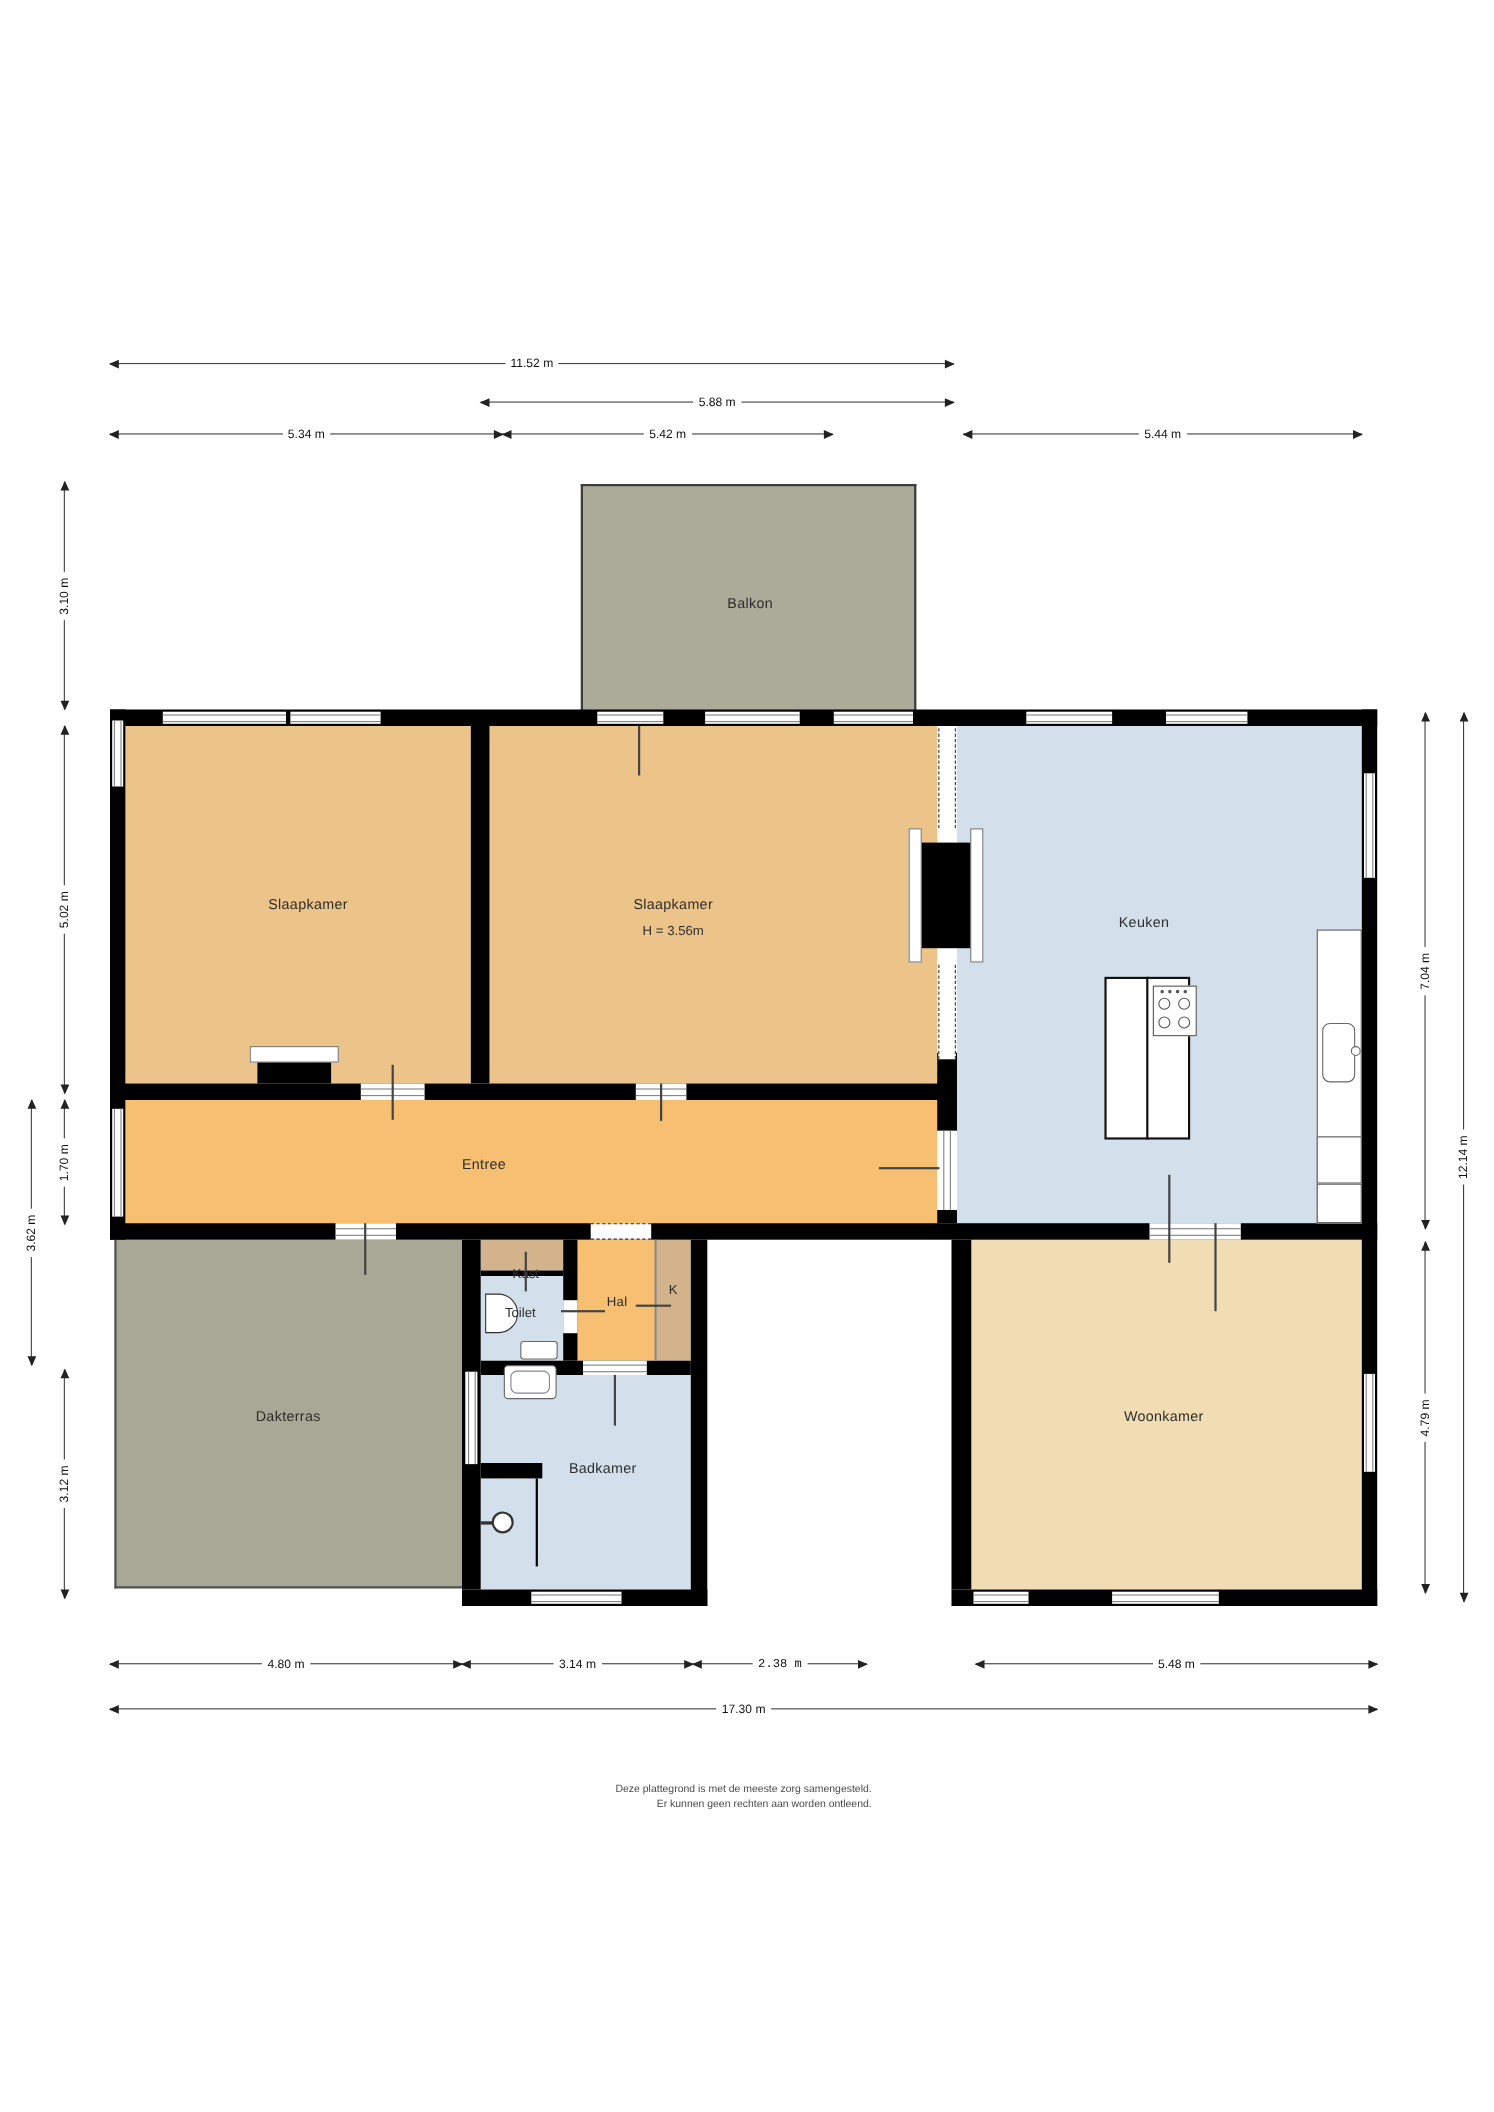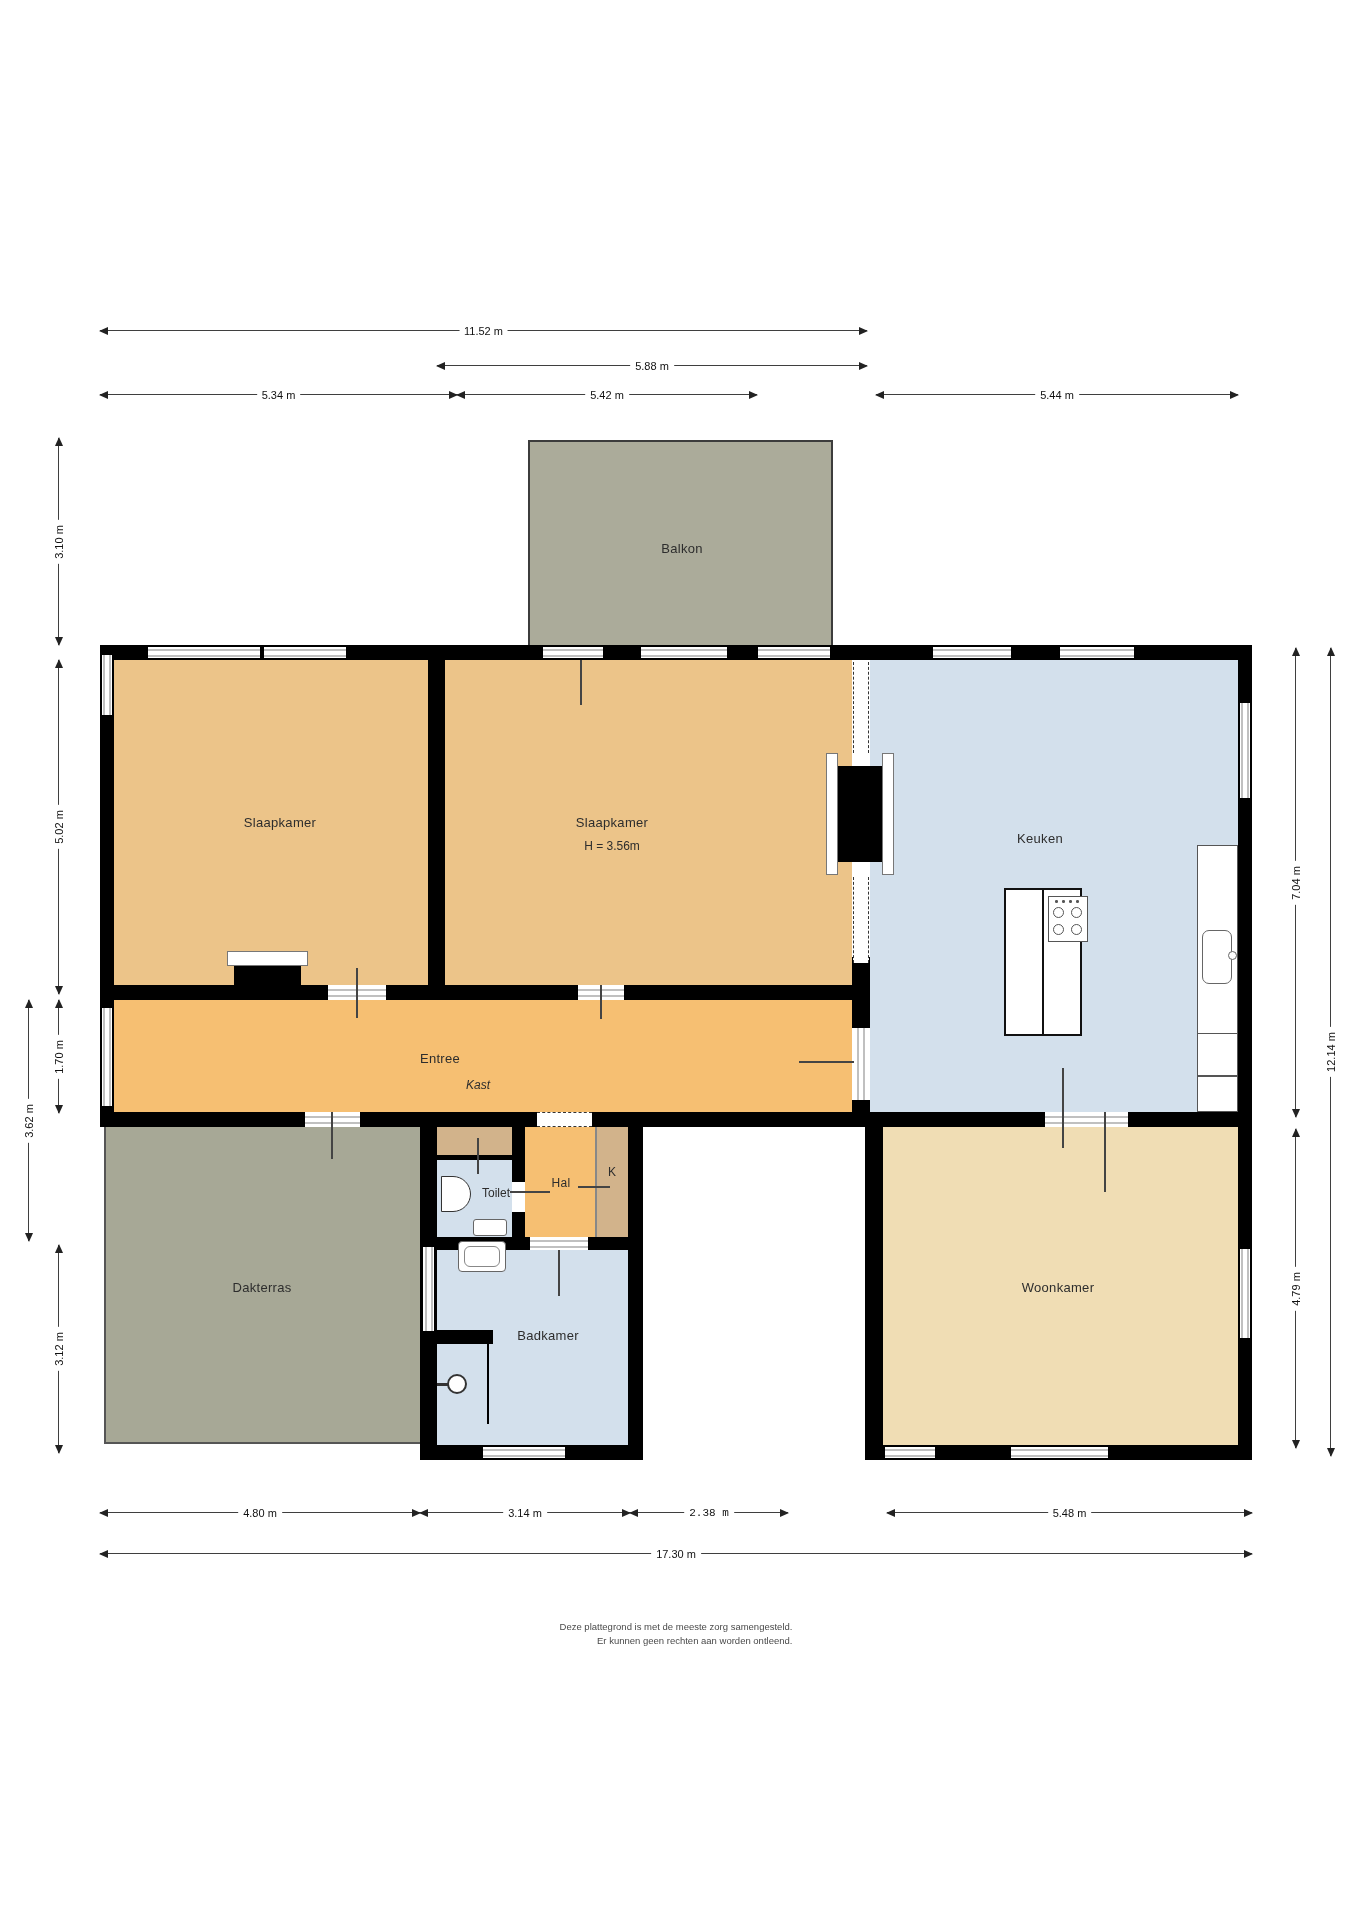--- a/index.html
+++ b/index.html
@@ -153,22 +153,22 @@
   <div class="fill" style="left:464px;top:1246px;width:36px;height:21px;background:#fff;border:1.2px solid #888;border-radius:6px;box-sizing:border-box;"></div>
   <div class="thinline" style="left:437px;top:1383px;width:14px;height:2.5px;background:#333;"></div>
   <div class="fill" style="left:447px;top:1374px;width:20px;height:20px;background:#fff;border:2px solid #333;border-radius:50%;box-sizing:border-box;"></div>
 
   <div class="roomlabel" style="left:682px;top:548px;">Balkon</div>
   <div class="roomlabel" style="left:280px;top:822px;">Slaapkamer</div>
   <div class="roomlabel" style="left:612px;top:822px;">Slaapkamer</div>
   <div class="sublabel" style="left:612px;top:846px;">H = 3.56m</div>
   <div class="roomlabel" style="left:1040px;top:838px;">Keuken</div>
   <div class="roomlabel" style="left:440px;top:1058px;">Entree</div>
-  <div class="sublabel" style="left:478px;top:1085px;font-style:italic;">Kast</div>
-  <div class="sublabel" style="left:496px;top:1193px;">Toilet</div>
+  <div class="sublabel" style="left:478px;top:1158px;">Kast</div>
+  <div class="sublabel" style="left:473px;top:1193px;">Toilet</div>
   <div class="roomlabel" style="left:561px;top:1183px;font-size:12px;">Hal</div>
   <div class="sublabel" style="left:612px;top:1172px;">K</div>
   <div class="roomlabel" style="left:262px;top:1287px;">Dakterras</div>
   <div class="roomlabel" style="left:548px;top:1335px;">Badkamer</div>
   <div class="roomlabel" style="left:1058px;top:1287px;">Woonkamer</div>
 
   <div class="dim dim-h" style="left:100px;top:330px;width:767px;">
     <span class="dim-label">11.52 m</span>
     </div>
   <div class="dim dim-h" style="left:437px;top:365px;width:430px;">

